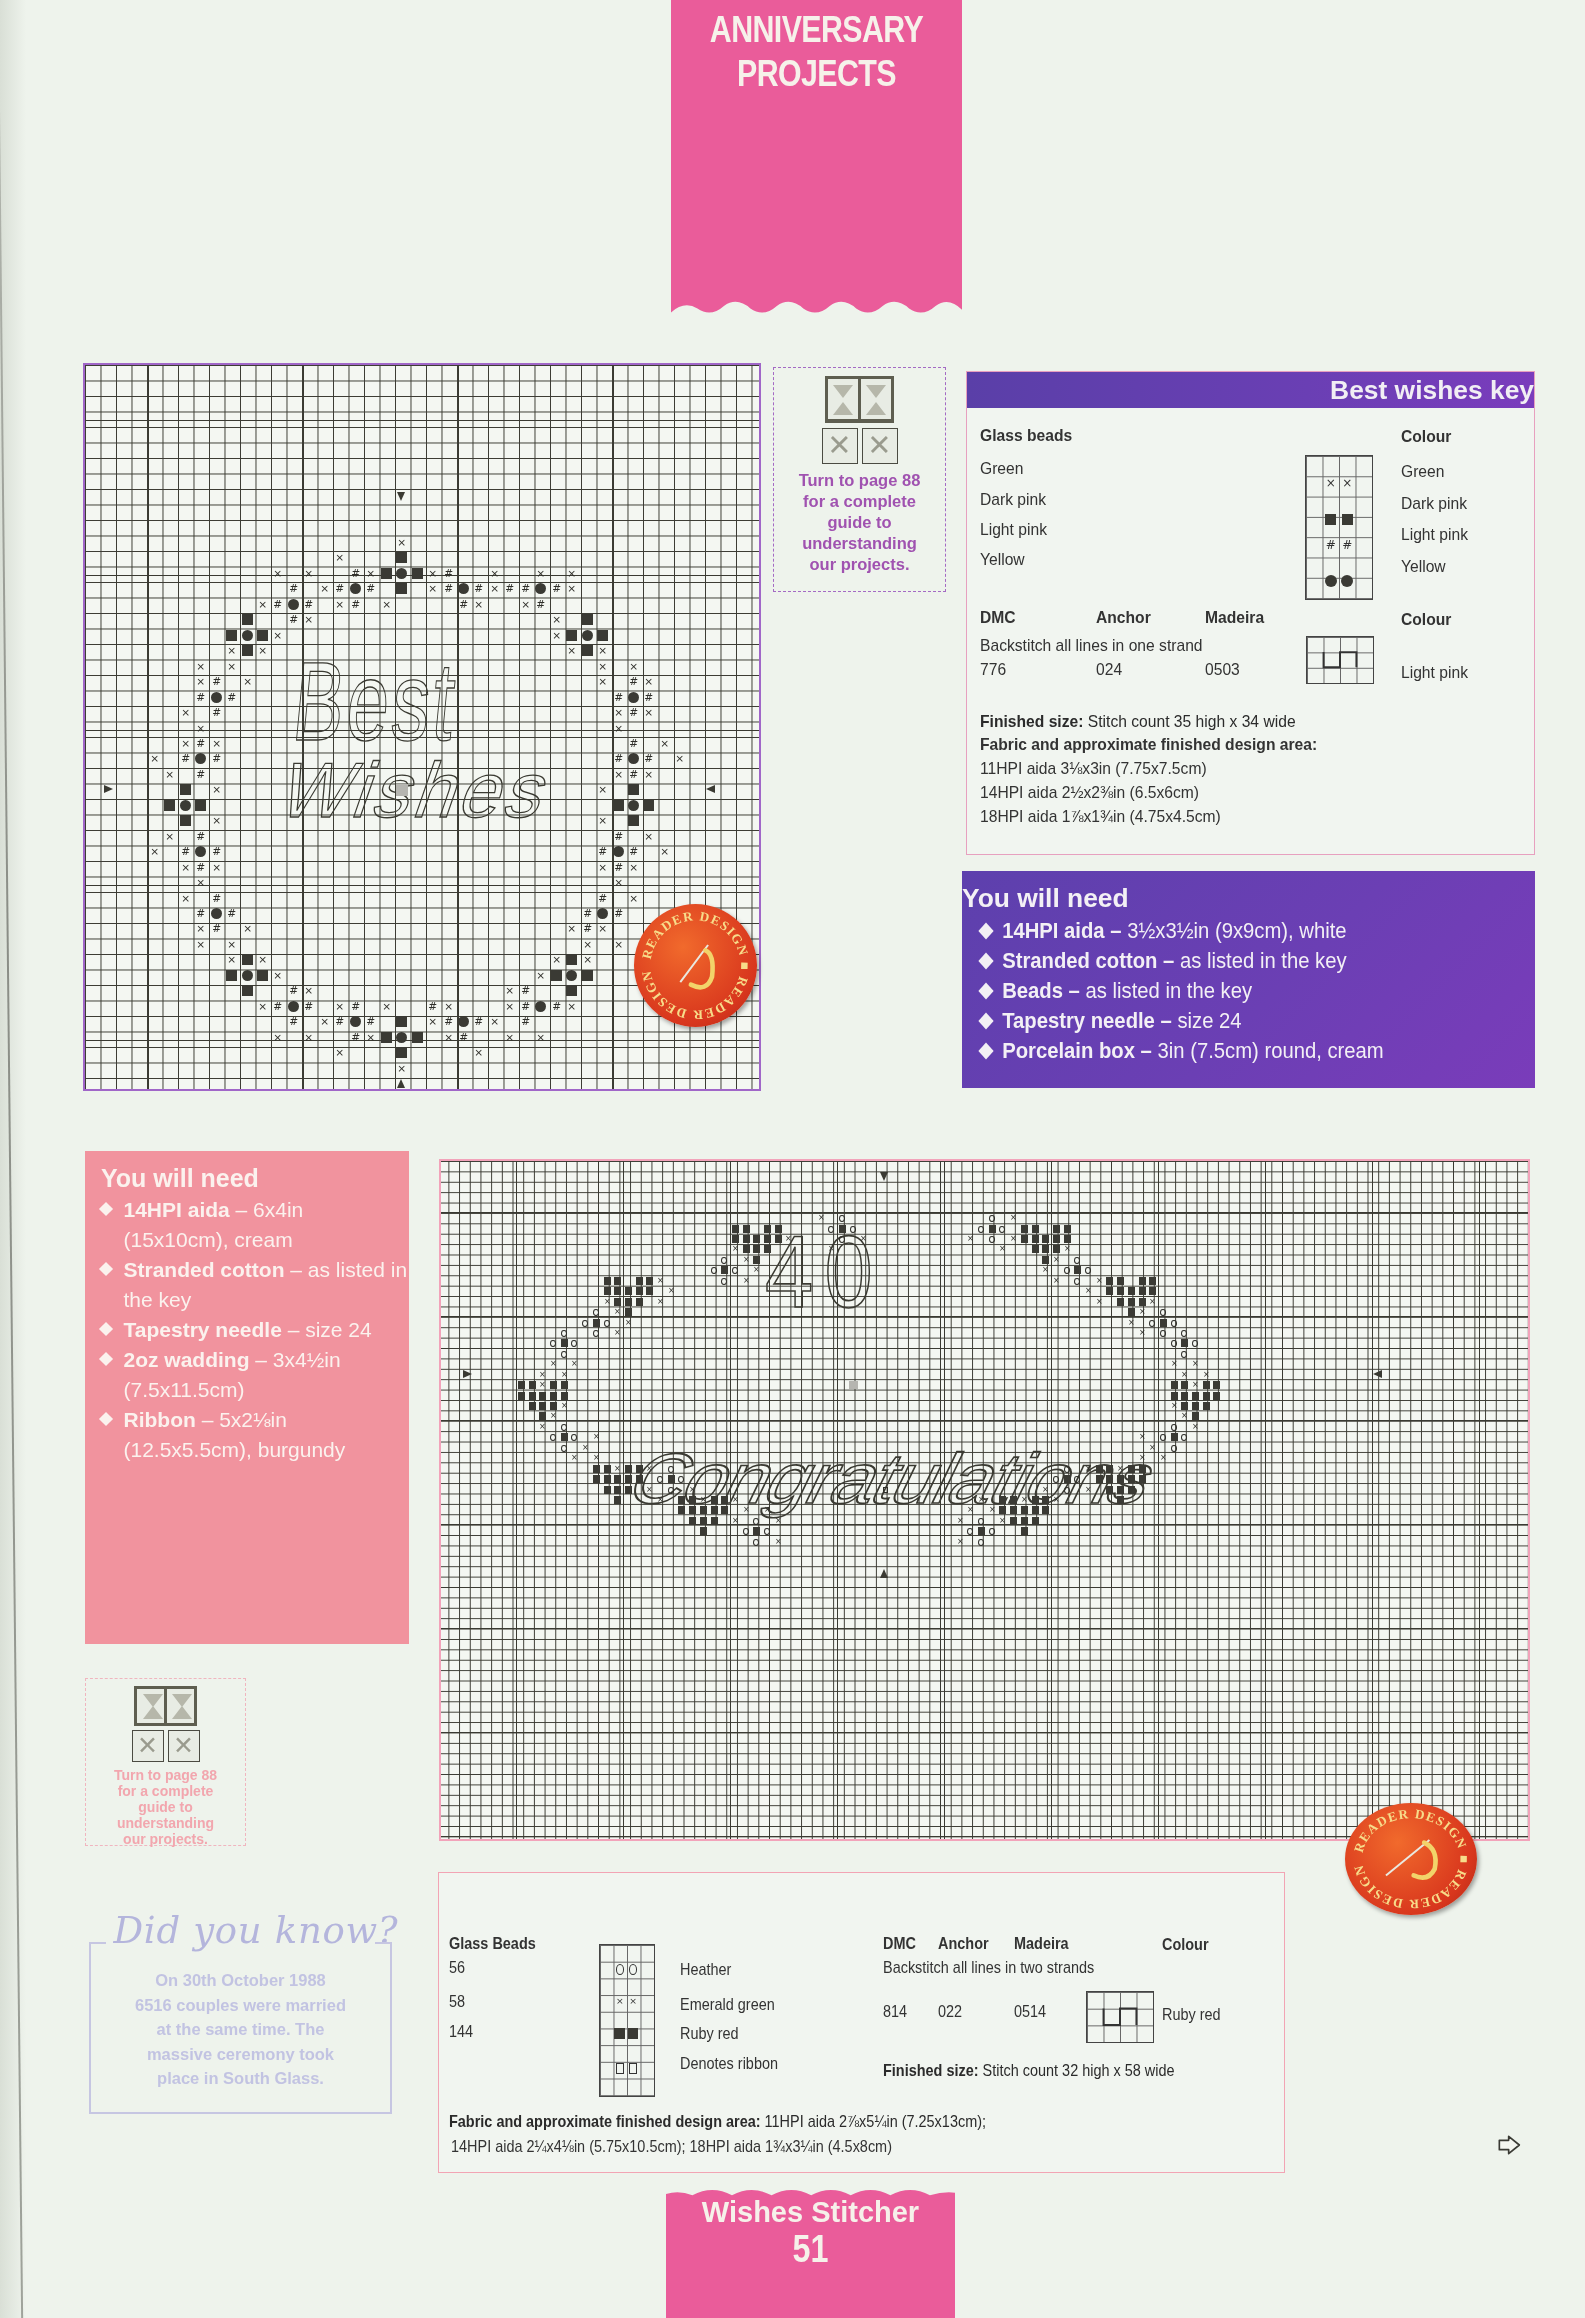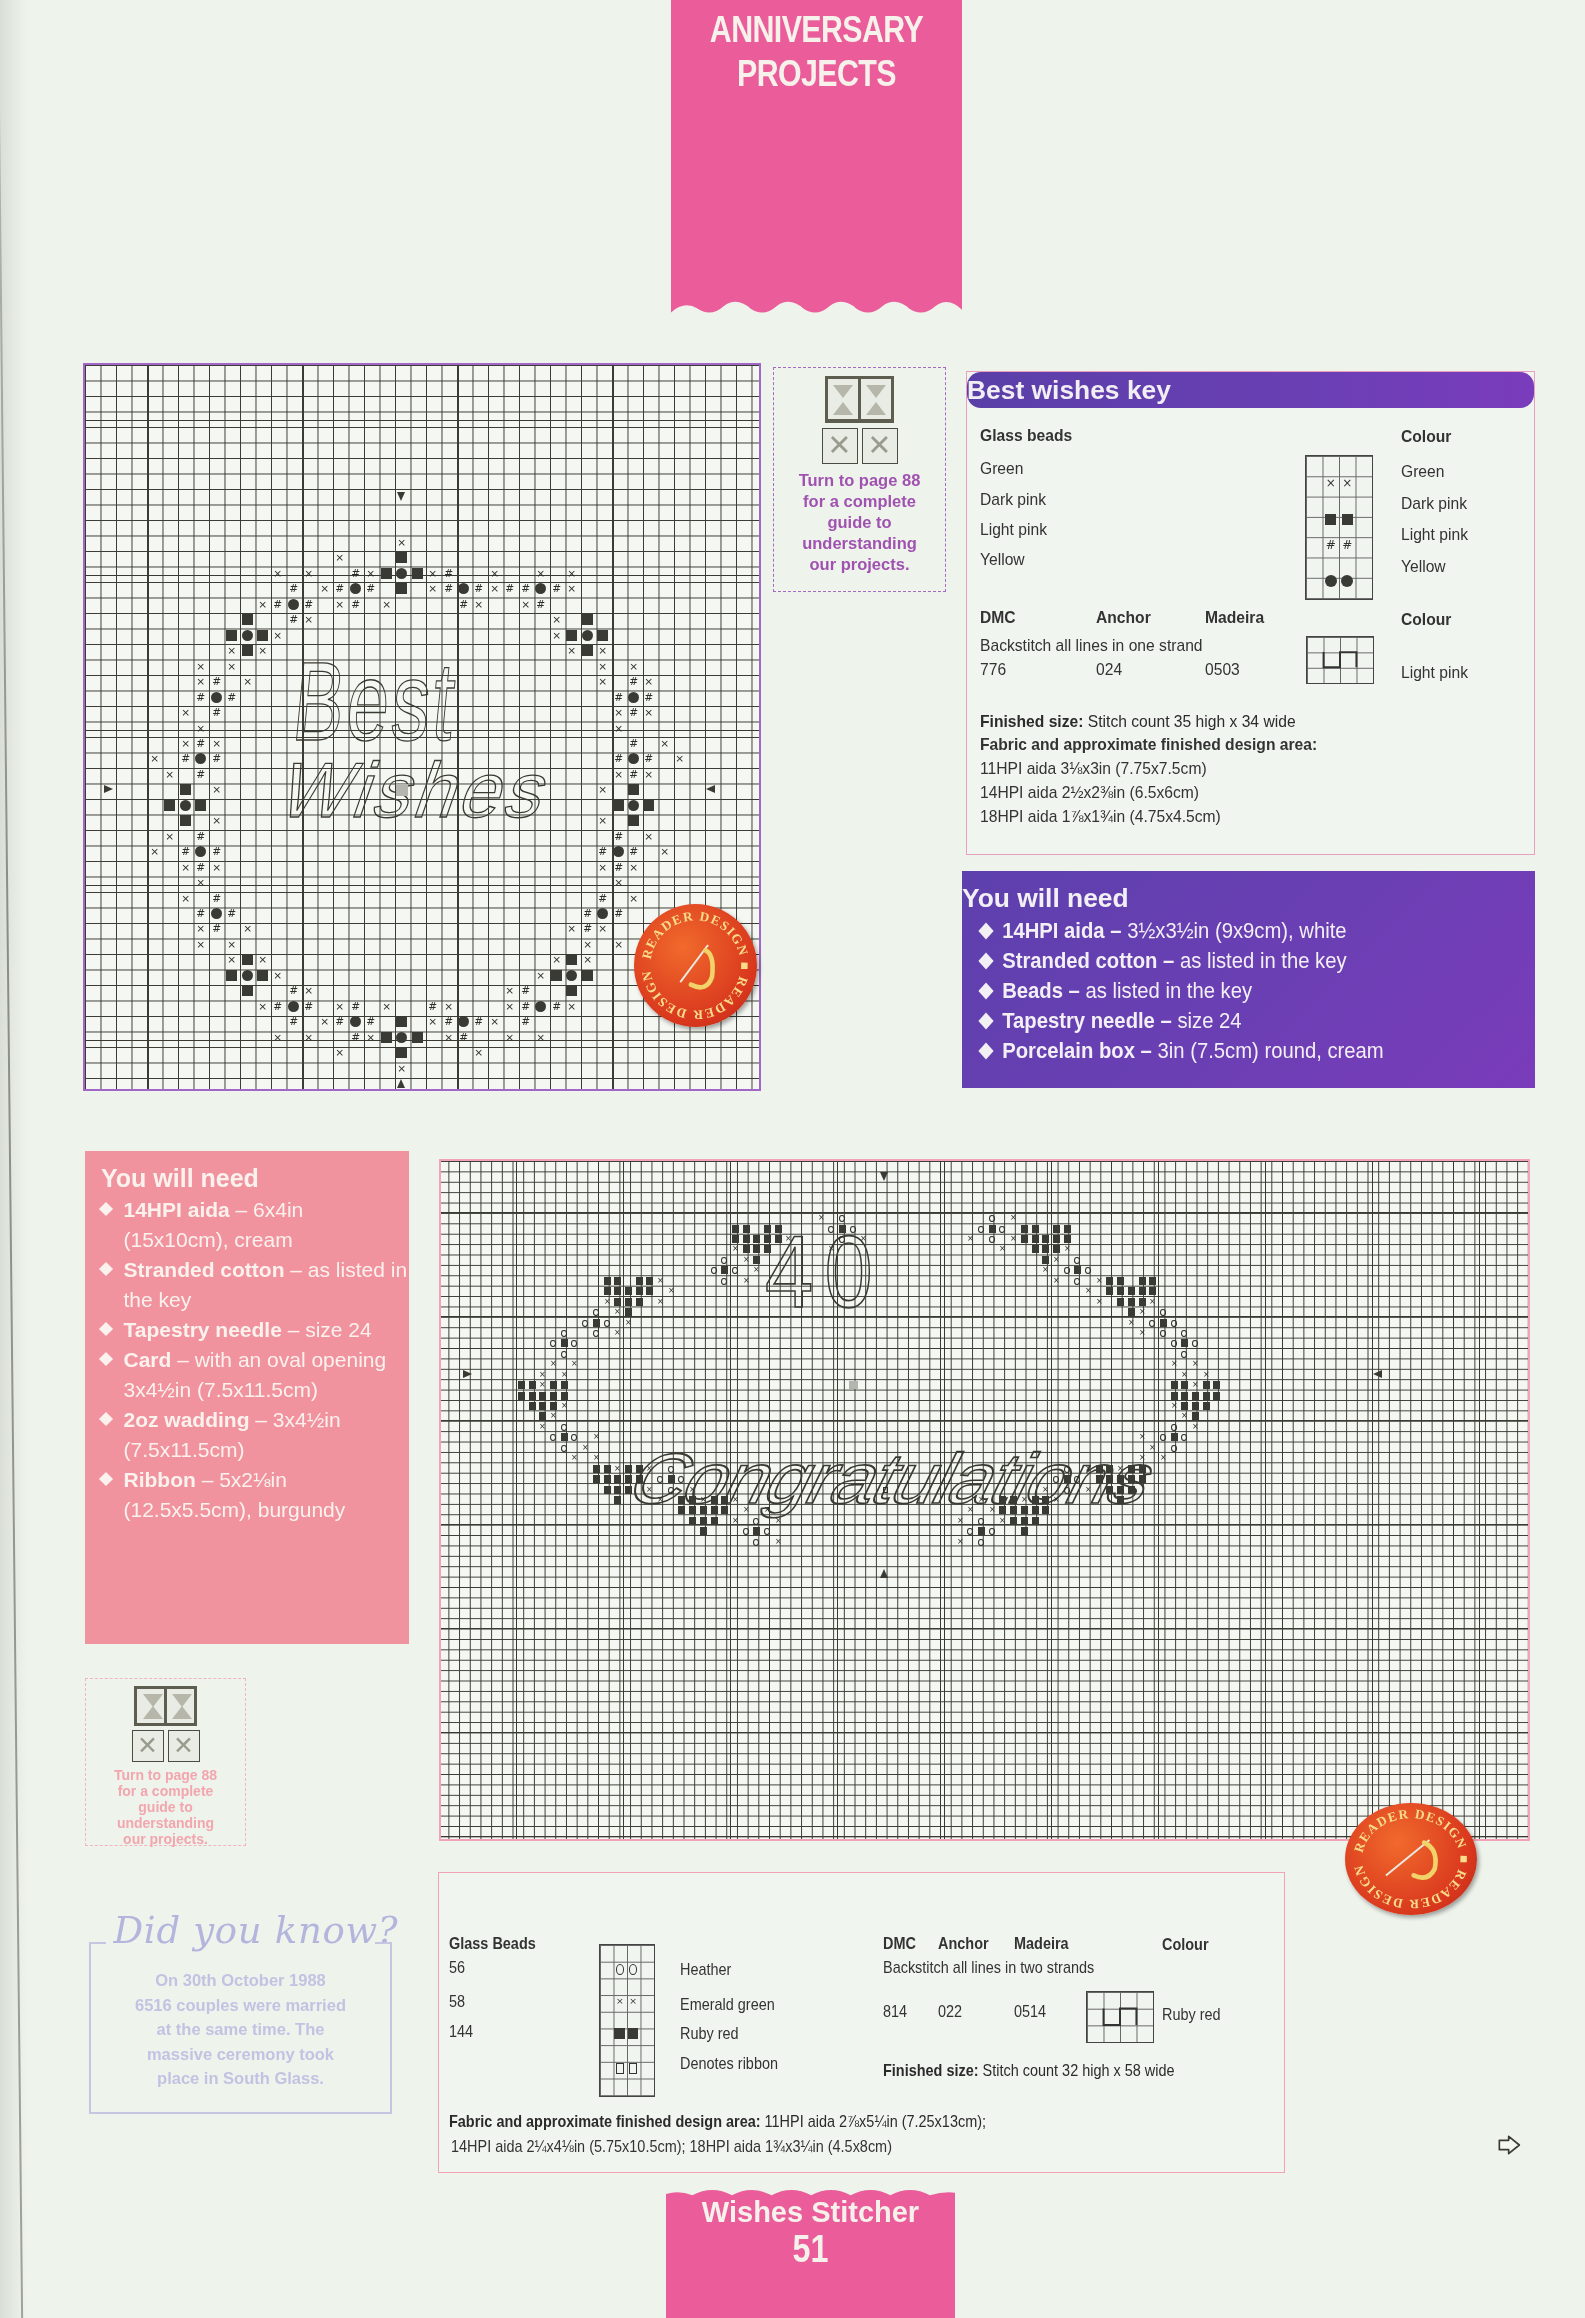--- a/index.html
+++ b/index.html
@@ -63,21 +63,21 @@
   .hourglass{width:30px;height:40px;background:#e8ece4;position:relative;}
   .hourglass::before{content:"";position:absolute;left:5.3px;top:5.3px;border-left:10px solid transparent;border-right:10px solid transparent;border-top:13.2px solid #b6b7aa;}
   .hourglass::after{content:"";position:absolute;left:5.3px;bottom:4px;border-left:10px solid transparent;border-right:10px solid transparent;border-bottom:13.2px solid #b6b7aa;}
   .cross-pair{display:flex;gap:4px;}
   .cross-tile{width:34px;height:34px;border:1.3px solid #4b4b42;background:#e8ece4;display:flex;align-items:center;justify-content:center;font-size:29px;color:#9a9b8e;font-family:"DejaVu Sans",sans-serif;font-weight:bold;}
   .guide-bottom .hourglass{width:26.4px;height:34px;}
   .guide-bottom .cross-tile{width:30px;height:30px;font-size:25px;}
 
   
   .bw-key{position:absolute;left:966px;top:371px;width:569px;height:484px;border:1.3px solid #e7a0bf;background:#f1f5f0;box-sizing:border-box;}
-  .bw-key-title{height:36px;background:linear-gradient(90deg,#5a3fa8,#6a3fb4 60%,#7a3cbc);color:#f1eef4;text-align:left;font-weight:bold;font-size:26.4px;line-height:36px;border-radius:14px;}
+  .bw-key-title{height:36px;background:linear-gradient(90deg,#5a3fa8,#6a3fb4 60%,#7a3cbc);color:#f1eef4;text-align:right;font-weight:bold;font-size:26.4px;line-height:36px;}
   .key-label{position:absolute;font-size:17px;color:#333;transform:scaleX(0.92);transform-origin:left center;white-space:nowrap;}
   .key-label.b{font-weight:bold;}
   .key-symbox{position:absolute;border:1px solid #444;background-image:linear-gradient(90deg,#666 0.7px,transparent 0.7px),linear-gradient(180deg,#666 0.7px,transparent 0.7px);}
   .key-sym{position:absolute;font-family:"DejaVu Sans",sans-serif;font-size:12px;color:#333;text-align:center;}
   .key-sym.sq::before{content:"";display:inline-block;width:10.6px;height:10.6px;background:#3a3a34;}
   .key-sym.dot::before{content:"";display:inline-block;width:12px;height:12px;border-radius:50%;background:#3a3a34;}
   .key-sym.ring::before{content:"";display:inline-block;width:8px;height:10.6px;border-radius:50%;border:1px solid #333;box-sizing:border-box;}
   .key-sym.box::before{content:"";display:inline-block;width:8px;height:10.6px;border:1px solid #333;box-sizing:border-box;}
 
   
@@ -450,21 +450,20 @@
     <path d="M108 70 Q122 76 118 110 Q110 134 86 122" fill="none" stroke="#f2d36a" stroke-width="7" stroke-linecap="round"></path>
   </svg>
 </div>
 
 <div class="cg-need">
   <div class="need-title">You will need</div>
   <ul class="cg-need-list">
     <li><span class="diamond"></span><b>14HPI aida</b><span> – 6x4in (15x10cm), cream</span></li>
     <li><span class="diamond"></span><b>Stranded cotton</b><span> – as listed in the key</span></li>
     <li><span class="diamond"></span><b>Tapestry needle</b><span> – size 24</span></li>
-    <li><span class="diamond"></span><b>Card</b><span> – with an oval opening 3x4½in (7.5x11.5cm)</span></li>
     <li><span class="diamond"></span><b>2oz wadding</b><span> – 3x4½in (7.5x11.5cm)</span></li>
     <li><span class="diamond"></span><b>Ribbon</b><span> – 5x2⅛in (12.5x5.5cm), burgundy</span></li>
   </ul>
 </div>
 
 <div class="chart chart-cg" id="chart-cg">
   <div class="chart-grid"></div>
   <div class="backstitch cg-40">40</div>
   <div class="backstitch cg-text">Congratulations</div>
 <span class="sym" style="left: 375px; top: 52px;">×</span>

